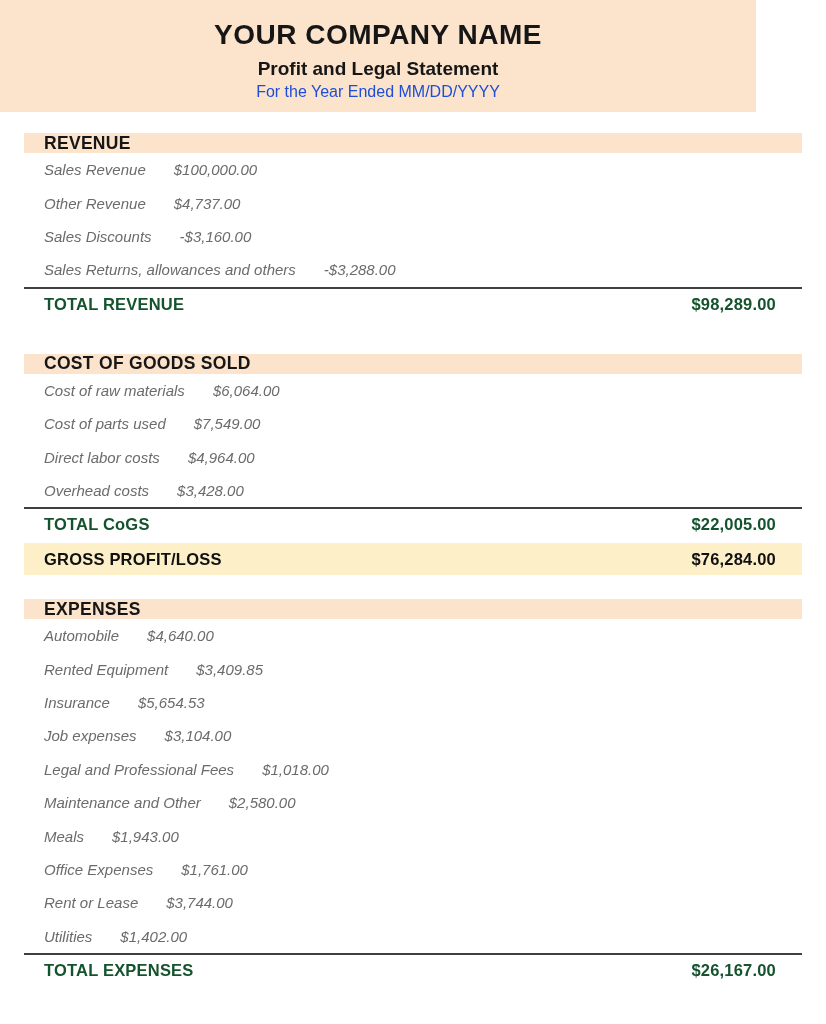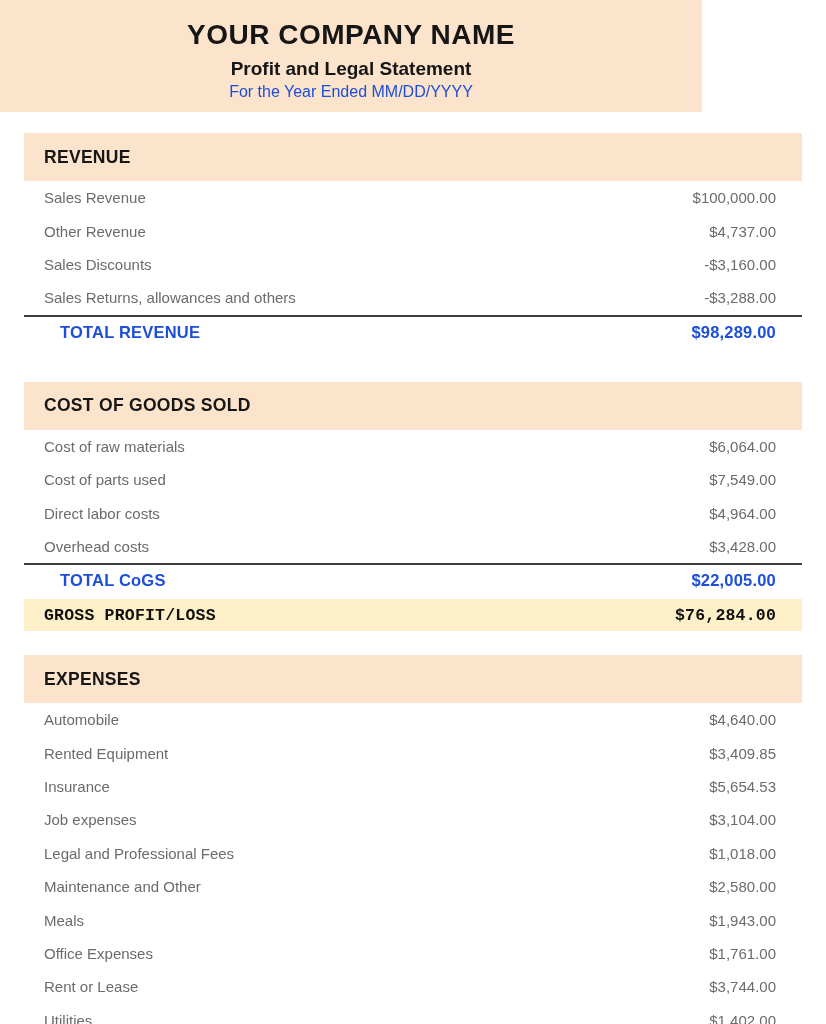--- a/index.html
+++ b/index.html
@@ -9,64 +9,64 @@
     -webkit-font-smoothing:antialiased;
   }
   :root{
     --peach:#fbe3cc;
     --yellow:#fdf0c9;
     --dark:#161616;
     --gray:#6b6b6b;
     --divider:#3f3f3f;
   }
   .header-band{
-    width:702px; height:112px; background:var(--peach);
+    width:756px; height:112px; background:var(--peach);
     display:flex; flex-direction:column; align-items:center; justify-content:center;
     text-align:center; padding-top:8px;
   }
   .company-name{
     font-size:28px; font-weight:800; color:var(--dark); letter-spacing:.5px;
     line-height:1.15;
   }
   .doc-title{
     font-size:19px; font-weight:700; color:var(--dark); margin-top:6px;
   }
   .period{
     font-size:16px; font-weight:400; color:#1d4ed8; margin-top:3px;
   }
   .content{ padding:0 24px; }
   .section:nth-child(1){ margin-top:21px; }
   .section:nth-child(2){ margin-top:36px; }
   .section:nth-child(3){ margin-top:24px; }
   .section-bar{
-    height:48px; background:var(--peach);
+    height:20px; background:var(--peach);
     display:flex; align-items:center; padding:0 20px;
   }
   .section-title{
     font-size:17.5px; font-weight:800; color:var(--dark); letter-spacing:.3px;
   }
   .row{
-    height:33.4px; display:flex; align-items:center; justify-content:space-between;
+    height:33.4px; display:flex; align-items:center; justify-content:flex-start;
     padding:0 26px 0 20px;
+    font-style:italic;
   }
   .row .label{ font-size:15px; color:var(--gray); }
   .row .amount{ font-size:15px; color:var(--gray);margin-left:28px; }
   .total-row{
     height:31px; border-top:2px solid var(--divider);
     display:flex; align-items:center; justify-content:space-between;
     padding:2px 26px 0 20px;
   }
   .total-row .t-label, .total-row .t-amount{
-    font-size:16.5px; font-weight:800; color:#1d4ed8; letter-spacing:.2px;margin-left:16px;
+    font-size:16.5px; font-weight:800; color:#14532d; letter-spacing:.2px;
   }
   .highlight-row{
     height:32px; background:var(--yellow); margin-top:5px;
     display:flex; align-items:center; justify-content:space-between;
     padding:0 26px 0 20px;
-    font-family:Liberation Mono, monospace;
   }
   .highlight-row .t-label, .highlight-row .t-amount{
     font-size:16.5px; font-weight:800; color:#101010; letter-spacing:.2px;
   }
 </style>
 </head>
 <body>
 
 <div class="header-band">
   <div class="company-name">YOUR COMPANY NAME</div>

